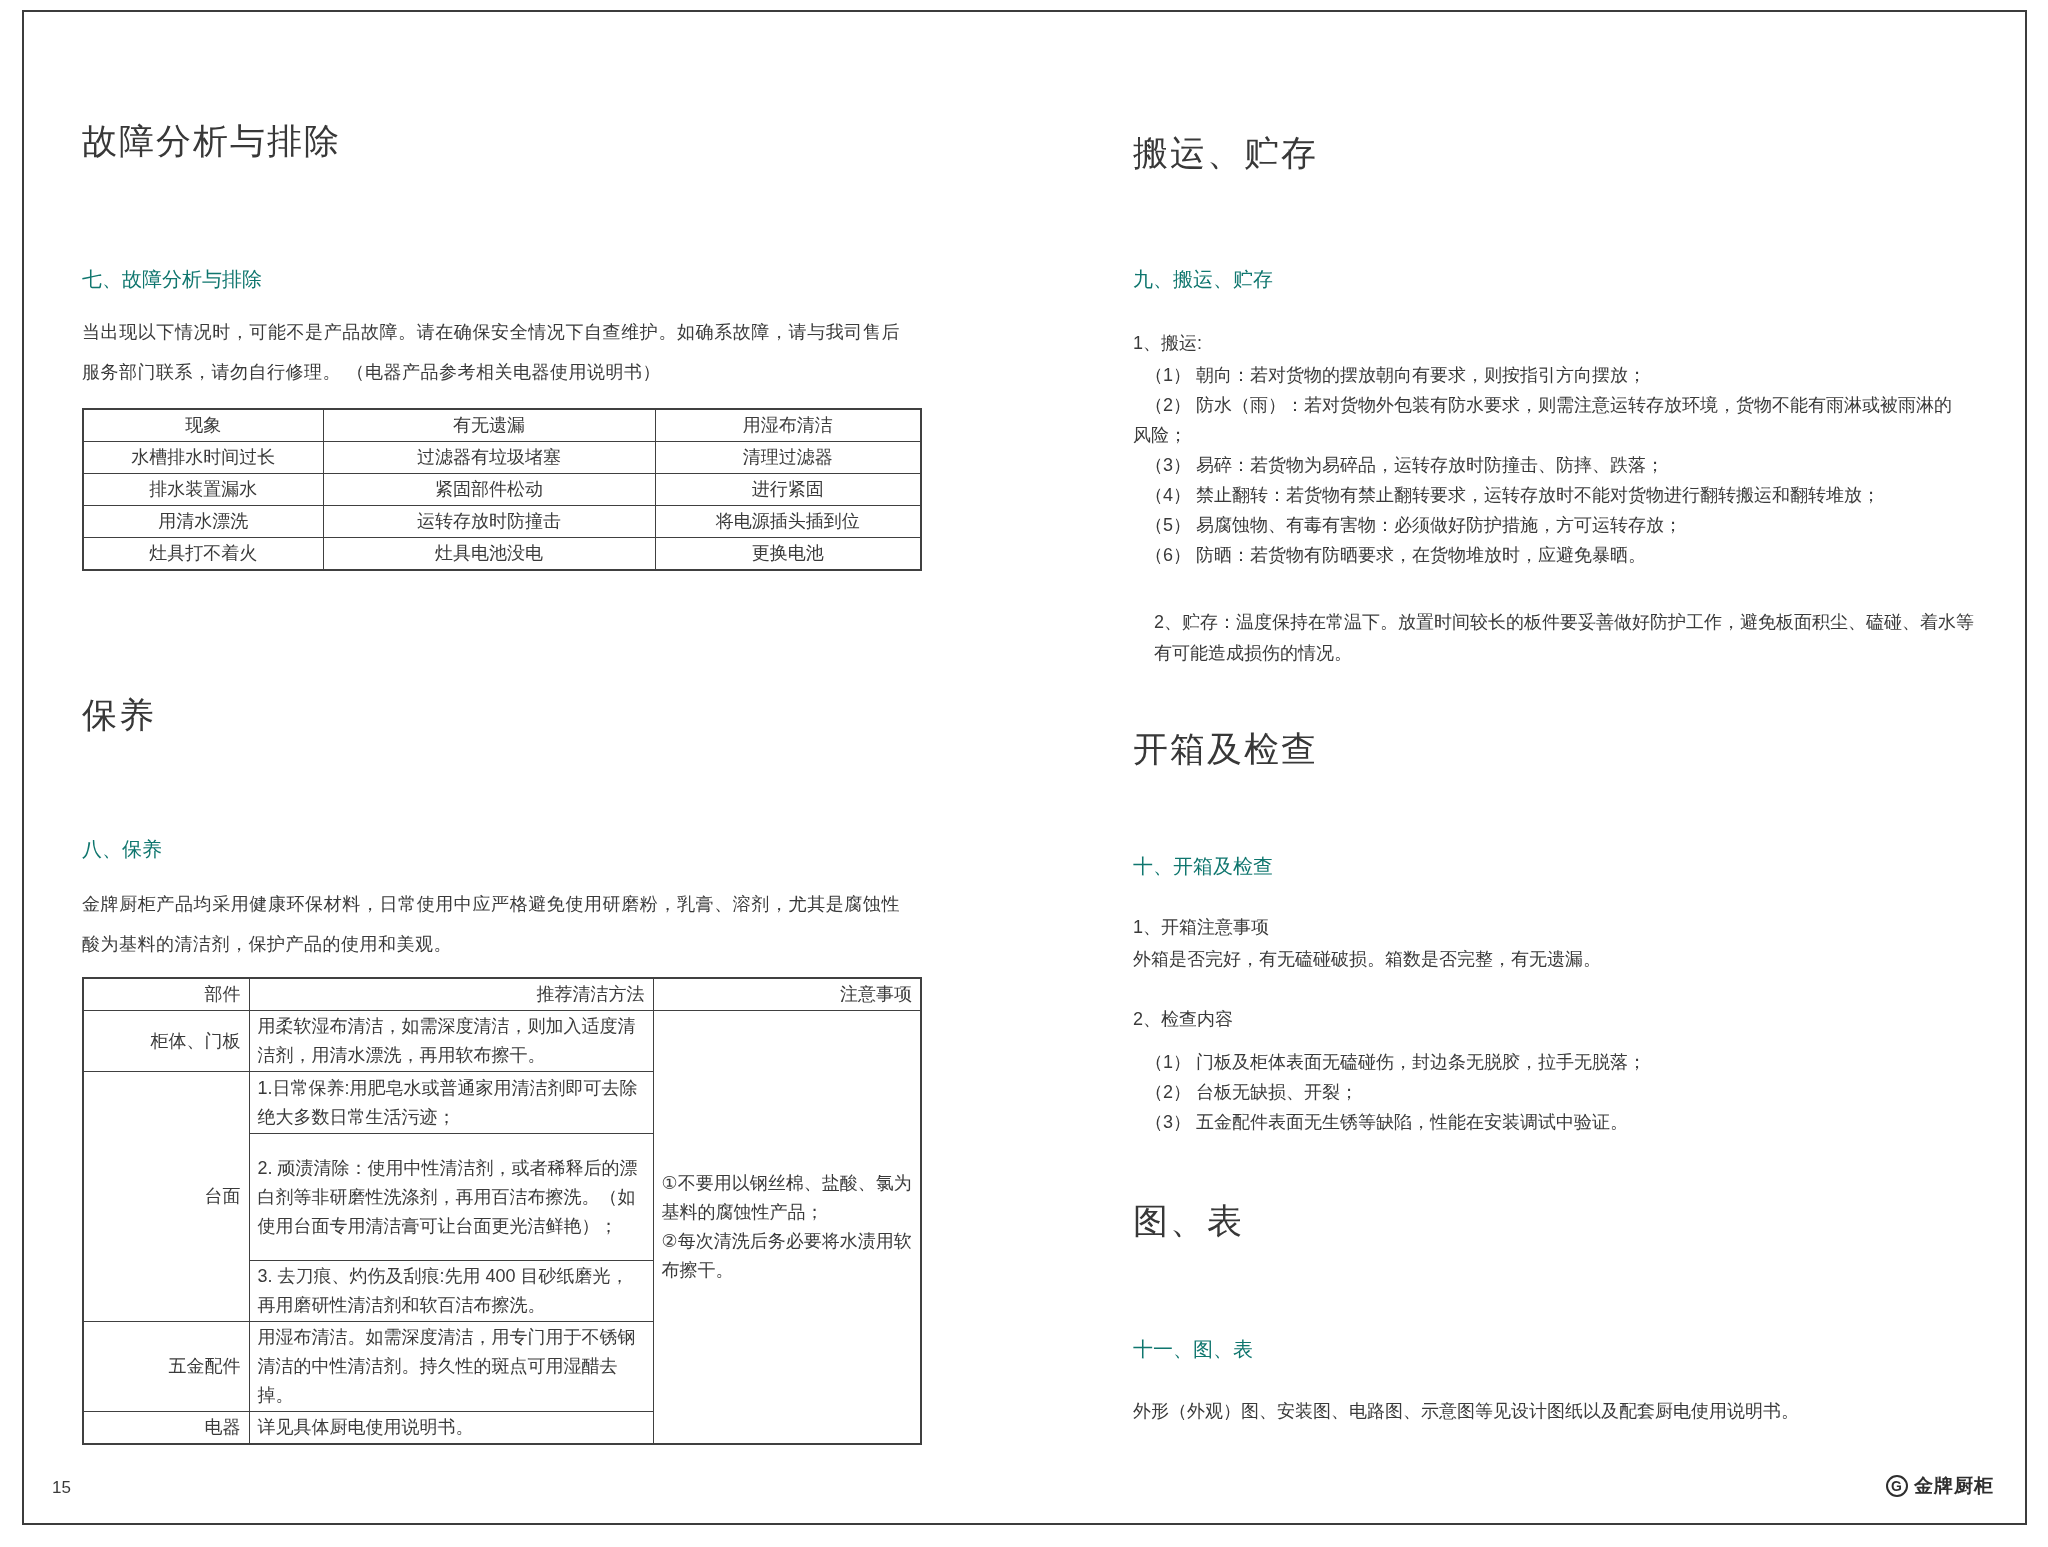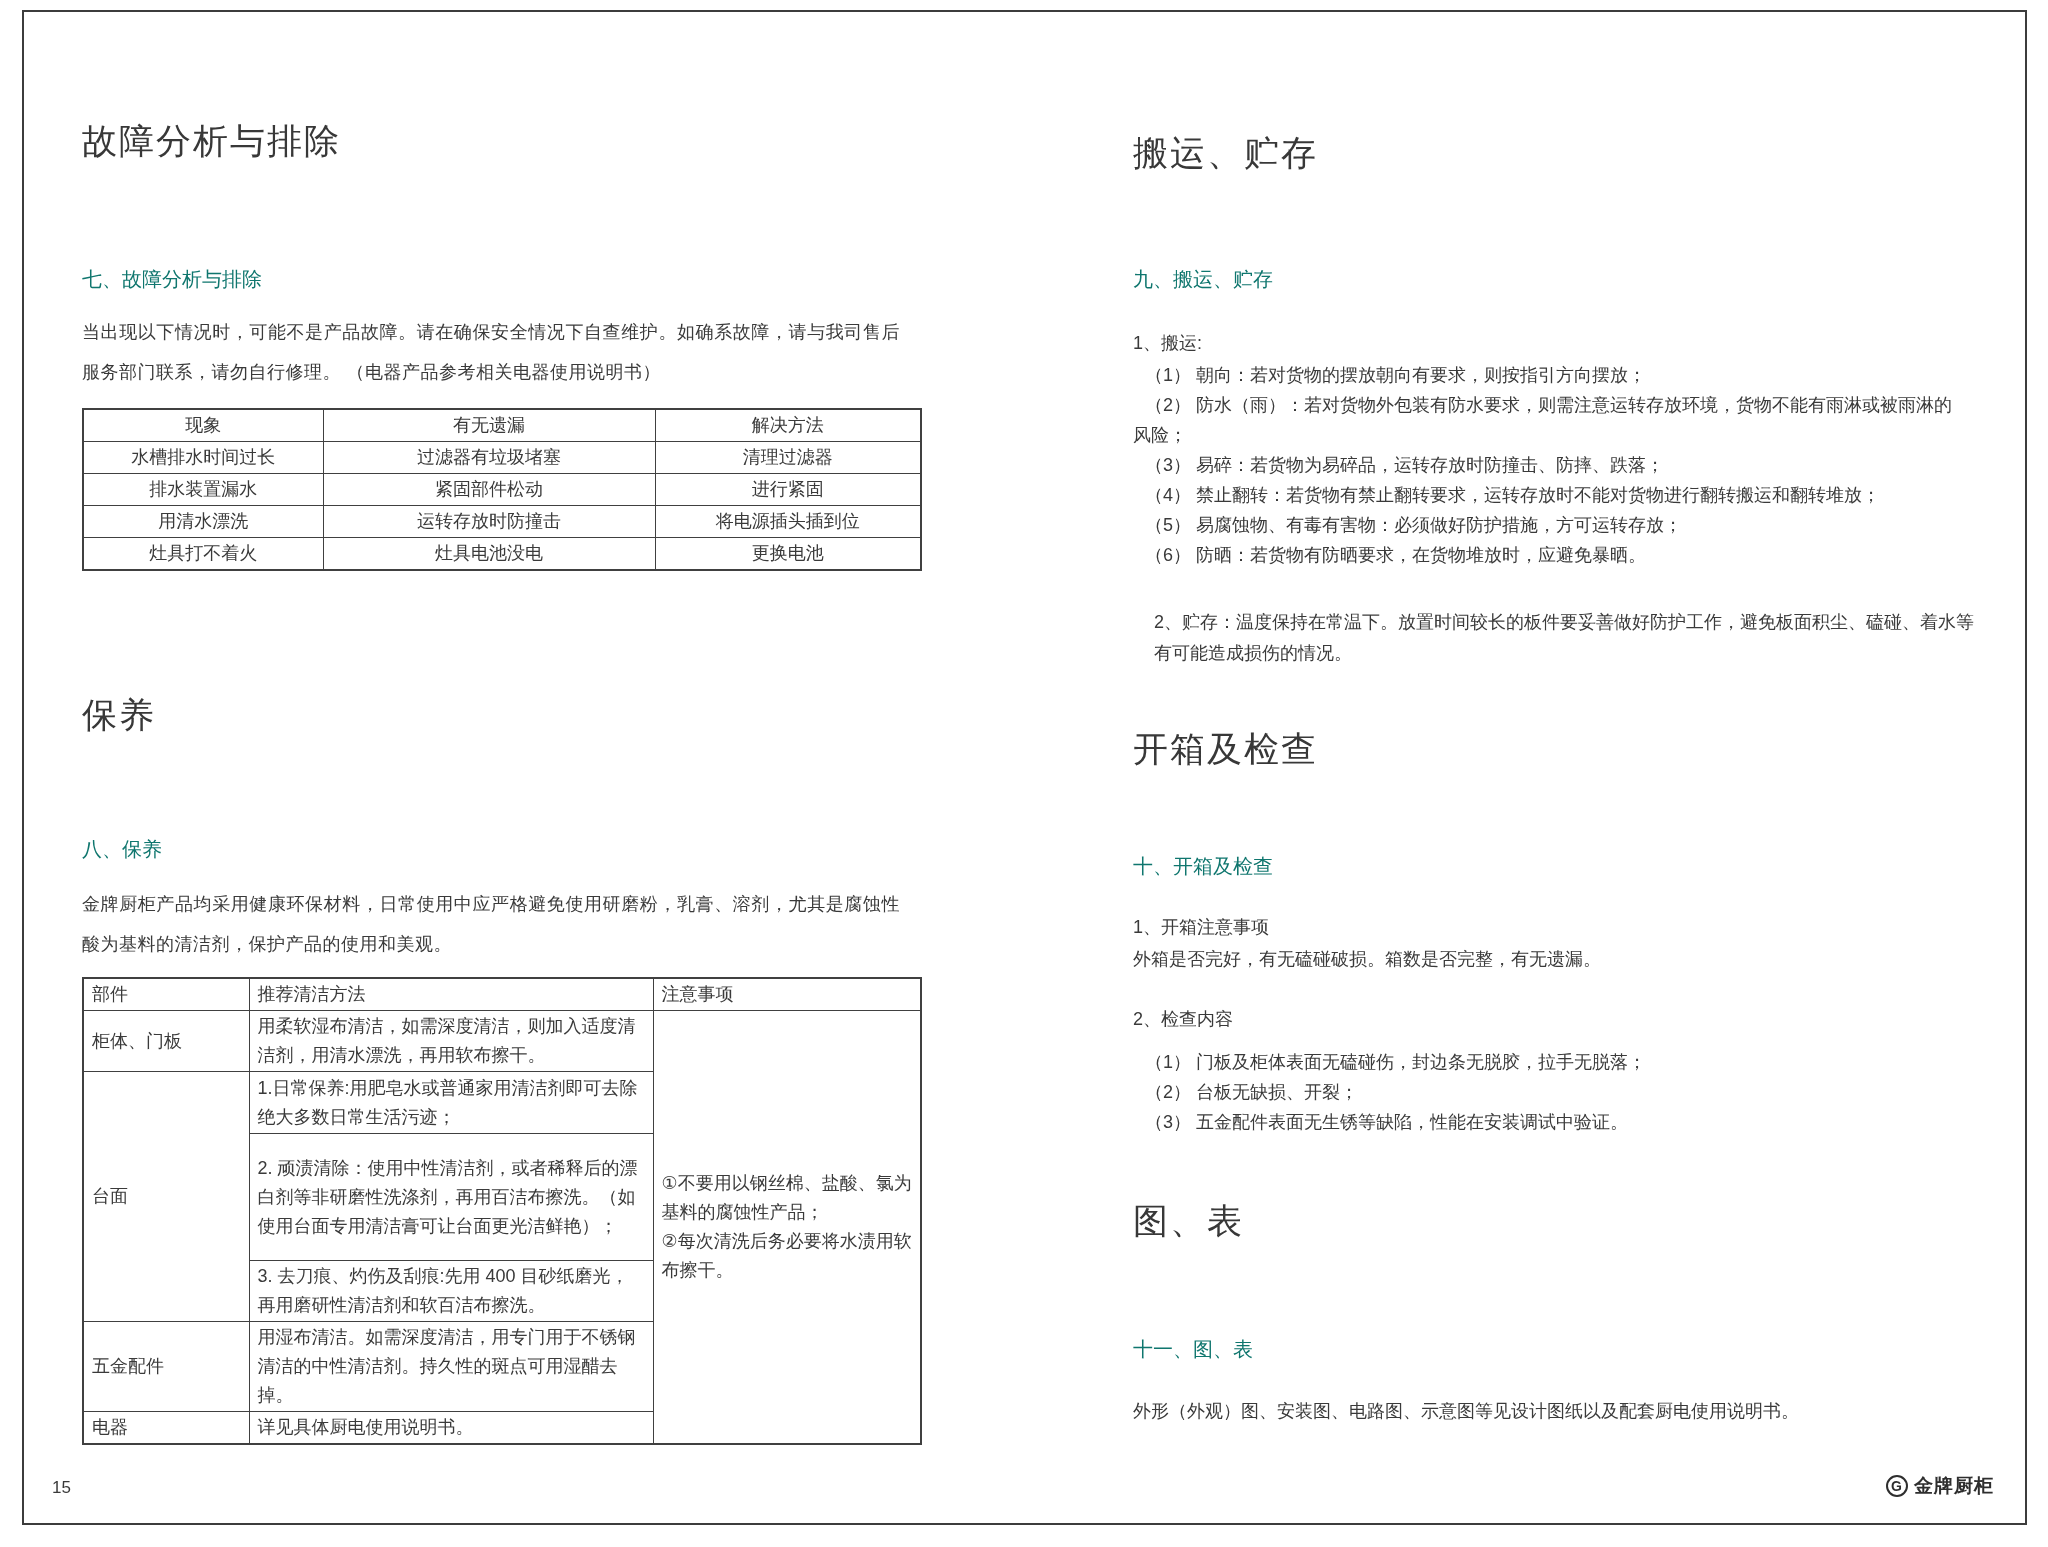--- a/index.html
+++ b/index.html
@@ -27,21 +27,21 @@
   .t{
     border-collapse:collapse;table-layout:fixed;
     font-size:18px;color:#3a3a3a;
     border:2px solid #404040;
   }
   .t th,.t td{
     border:1px solid #404040;font-weight:400;
     padding:1px 8px;line-height:29px;vertical-align:middle;
   }
   .t-center th,.t-center td{text-align:center;padding:1px 4px;}
-  .cc{text-align:left;}
+  .cc{text-align:right;}
   .cm{text-align:left;}
   .notes{
     vertical-align:top;padding-top:6px;
     white-space:pre-line;line-height:31px;text-align:left;
   }
   .page-num{font-size:17px;color:#3a3a3a;}
   .logo{
     display:flex;align-items:center;gap:6px;
     font-size:19px;font-weight:700;color:#2e2e2e;letter-spacing:1px;
   }
@@ -66,21 +66,21 @@
 <table class="abs t t-center" style="left:82px;top:408px;width:838px;">
   <colgroup>
       <col style="width:240px">
       <col style="width:332px">
       <col style="width:266px">
     </colgroup>
   <tbody>
     <tr style="height:31px">
       <th>现象</th>
       <th>有无遗漏</th>
-      <th>解决方法</th>
+      <th>用湿布清洁</th>
     </tr>
     <tr style="height:32px">
       <td>水槽排水时间过长</td>
       <td>过滤器有垃圾堵塞</td>
       <td>清理过滤器</td>
     </tr>
     <tr style="height:32px">
       <td>排水装置漏水</td>
       <td>紧固部件松动</td>
       <td>进行紧固</td>

